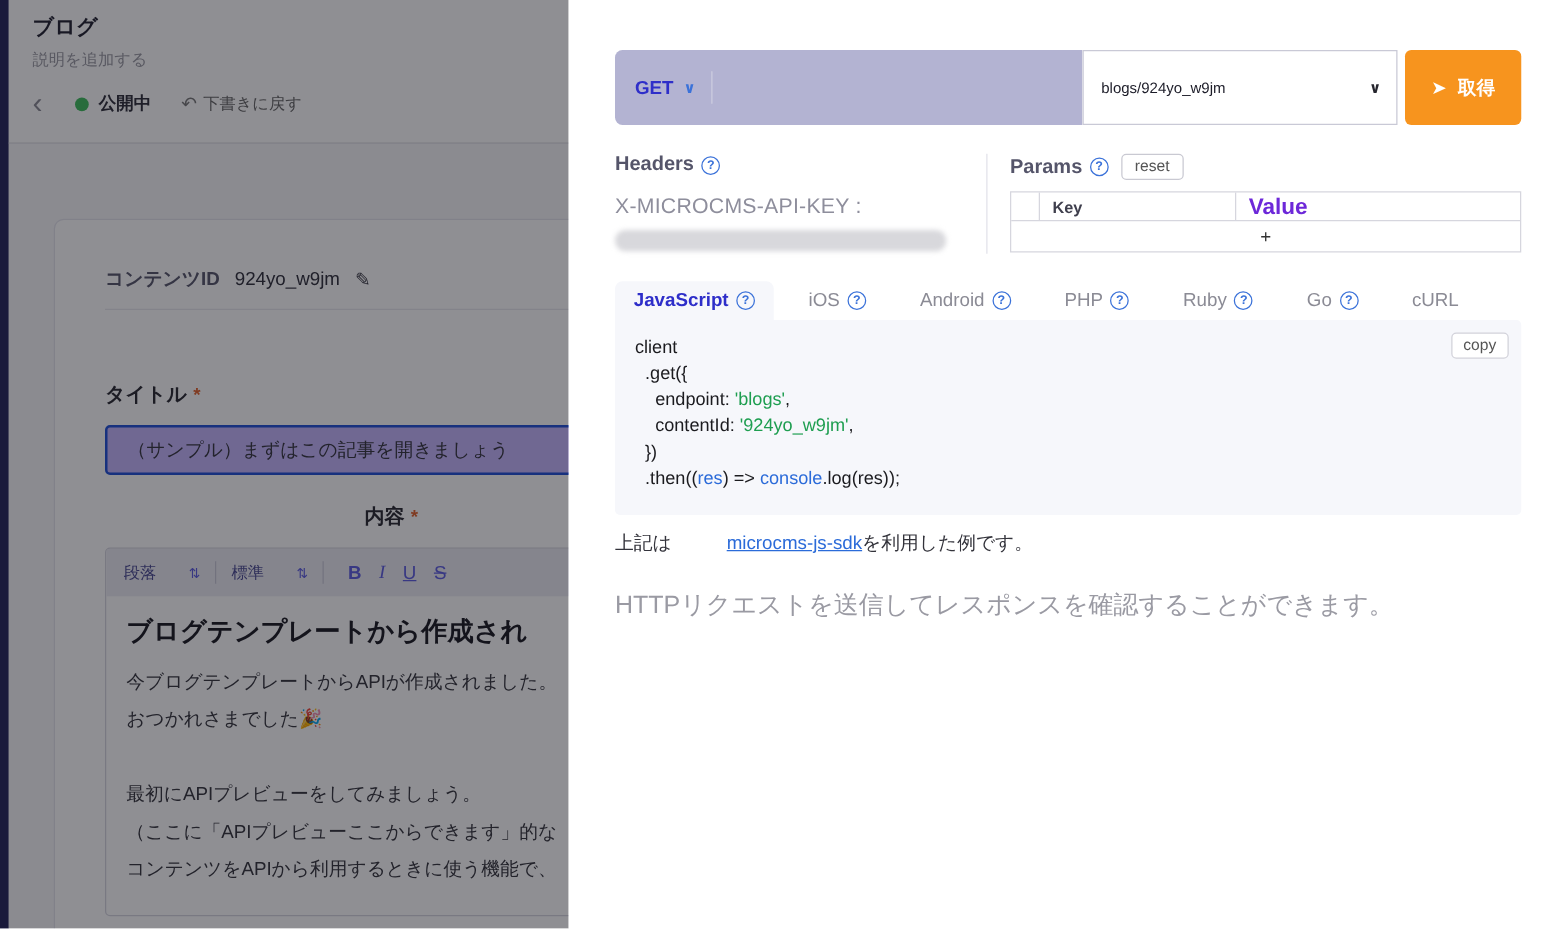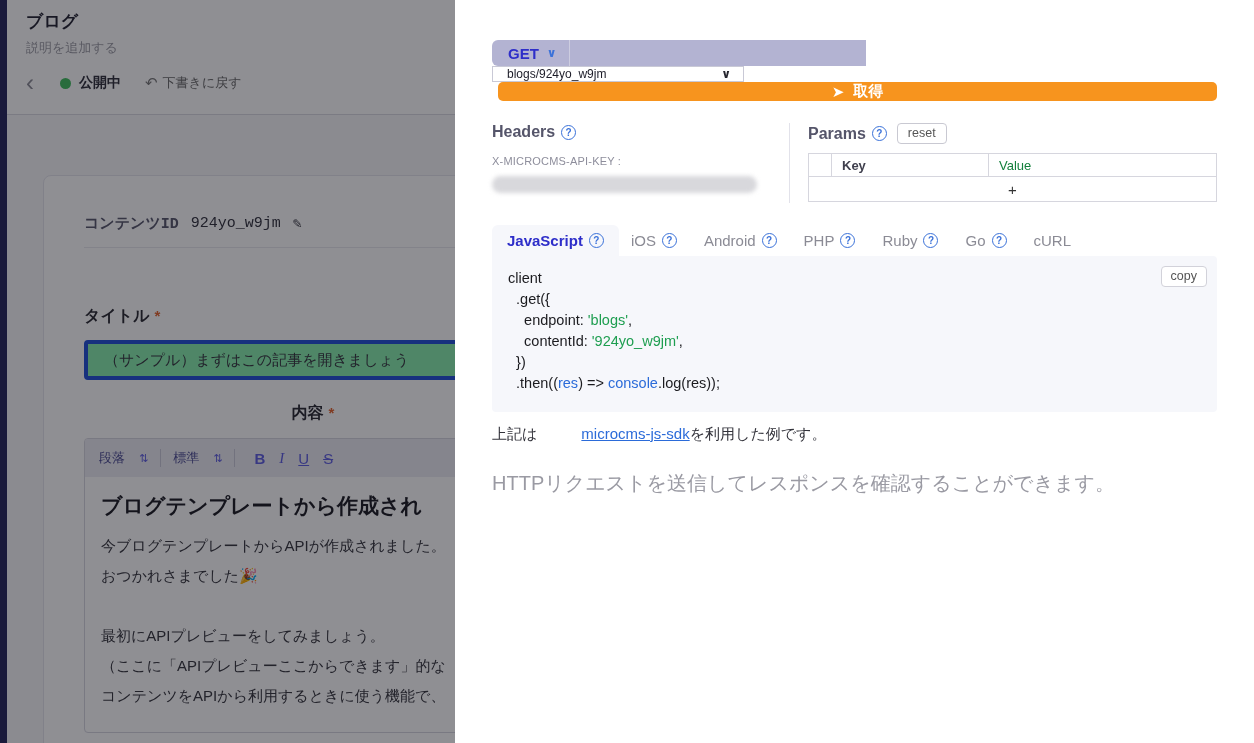--- a/index.html
+++ b/index.html
@@ -16,49 +16,49 @@
   .api-title { font-size:17px; font-weight:bold; color:#1f1f2e; }
   .api-subtitle { margin-top:6px; font-size:13px; color:#9a9aa3; }
   .status-row { margin-top:17px; display:flex; align-items:center; }
   .back-ic { font-size:24px; line-height:18px; color:#8a8a94; margin-right:26px; cursor:pointer; }
   .status { display:flex; align-items:center; gap:8px; font-size:14px; color:#2c2c38; font-weight:bold; }
   .dot { width:11px; height:11px; border-radius:50%; background:var(--status-green,#3DBE5B); }
   .revert { display:flex; align-items:center; gap:5px; margin-left:24px; font-size:13px; color:#666; }
   .undo-ic { font-size:15px; color:#777; }
   .editor-body { background:#f7f7fa; height:628px; padding:60px 0 0 36px; }
   .content-card { background:#fff; border:1px solid #e5e5ed; border-radius:8px; width:540px; height:620px; padding:38px 40px; }
-  .id-row { display:flex; align-items:center; gap:12px;font-family:Liberation Mono, monospace; }
+  .id-row { display:flex; align-items:center; gap:12px; }
   .id-label { font-size:15px; font-weight:bold; color:#55556a; }
   .id-value { font-size:15px; color:#2e2e3a; }
   .pencil-ic { font-size:15px; color:#3c3c46; cursor:pointer; }
   .card-divider { margin-top:14px; border-bottom:1px solid #e8e8ef; }
   .field-label { margin-top:58px; font-size:16px; font-weight:bold; color:#26262f; }
   .field-label .req { color:#e2612b; margin-left:5px; font-size:15px; }
   .field-label.second { margin-top:23px;text-align:center; }
-  .text-input { margin-top:13px; height:40px; border:4px solid #1d4ed8; border-radius:4px; background:#86efac;
+  .text-input { margin-top:13px; height:40px; border:2px solid #1d4ed8; border-radius:4px; background:#c4b5fd;
                 display:flex; align-items:center; padding:11px 16px; font-size:15px; color:#33333d; }
   .rte { margin-top:14px; border:1px solid #d5d5df; border-radius:4px; background:#fff; overflow:hidden; }
   .rte-toolbar { height:38px; background:#ececf4; display:flex; align-items:center; padding:0 14px; }
-  .tb-select { display:flex; align-items:center; gap:14px; font-size:13px; color:#4a4a92; cursor:pointer; }
+  .tb-select { display:flex; align-items:center; gap:26px; font-size:13px; color:#4a4a92; cursor:pointer; }
   .sort-ic { font-size:11px; color:#5b5be0; }
   .tb-sep { width:1px; height:18px; background:#c9c9d8; margin:0 12px; }
   .tb-btn { font-size:15px; color:#5b5be0; margin:0 7px; cursor:pointer; }
   .tb-b { font-weight:bold; }
   .tb-i { font-style:italic; font-family:"Liberation Serif","DejaVu Serif",serif; }
   .tb-u { text-decoration:underline; }
   .tb-s { text-decoration:line-through; }
   .rte-content { padding:14px 16px 20px 16px; min-height:255px; }
   .article-heading { font-size:21px; font-weight:bold; color:#17171f; line-height:30px; margin-bottom:10px; white-space:nowrap; }
   .article-body p { font-size:15px; color:#33333b; line-height:30px; white-space:nowrap; }
   .backdrop { position:absolute; left:0; top:0; width:455px; height:743px; background:rgba(18,18,26,0.47); cursor:pointer; }
 
   
   .panel { position:absolute; left:455px; top:0; width:799px; height:743px; background:#fff; padding:40px 37px 0 37px; }
 
-  .req-bar { display:flex; height:60px;flex-direction:column; }
+  .req-bar { display:flex; height:60px; }
   .method-seg { display:flex; align-items:center; background:var(--bar-lavender,#B3B3D2); border-radius:6px 0 0 6px; width:374px; flex:none; }
   .method-btn { display:flex; align-items:center; gap:8px; padding:0 12px 0 16px; cursor:pointer; }
   .method-label { font-size:15px; font-weight:bold; color:var(--method-blue,#2E2EC9); }
   .method-chevron { font-size:12px; font-weight:bold; color:var(--help-blue,#3B72D9); }
   .bar-sep { width:1px; height:26px; background:#cdcde0; }
   .base-url { padding-left:13px; font-size:13.5px; color:#3f3f55; white-space:nowrap; }
   .endpoint-select { width:252px; flex:none; background:#fff; border:1px solid #c9c9d6; display:flex; align-items:center;
                      justify-content:space-between; padding:0 12px 0 14px; cursor:pointer; }
   .endpoint-value { font-size:12px; color:#1c1c28; }
   .select-chevron { font-size:12px; font-weight:bold; color:#26262e; }
@@ -66,35 +66,35 @@
                align-items:center; justify-content:center; gap:9px; color:#fff; cursor:pointer; }
   .send-ic { font-size:15px; line-height:1; }
   .fetch-label { font-size:15px; font-weight:bold; }
 
   .hp-row { margin-top:23px; display:flex; min-height:80px; }
   .headers-col { width:297px; flex:none; }
   .section-head { display:flex; align-items:center; }
   .section-title { font-size:16px; font-weight:bold; color:#55556a; }
   .help { width:15px; height:15px; border:1.4px solid var(--help-blue,#3B72D9); border-radius:50%; color:var(--help-blue,#3B72D9);
           font-size:10px; font-weight:bold; display:inline-flex; align-items:center; justify-content:center; margin-left:6px; flex:none; cursor:pointer; }
-  .apikey-label { margin-top:14px; font-size:11px; color:#8e8e9c; letter-spacing:.2px; }
+  .apikey-label { margin-top:14px; font-size:17px; color:#8e8e9c; letter-spacing:.2px; }
   .apikey-blur { margin-top:9px; width:265px; height:17px; border-radius:9px; background:#d8d8dc; filter:blur(2.2px); }
   .v-divider { width:1px; background:#e2e2ea; }
   .params-col { flex:1; padding-left:18px; }
   .reset-btn { margin-left:10px; font-size:12.5px; color:#555; border:1px solid #c9c9d2; border-radius:4px; background:#fff;
                padding:2px 10px 3px; cursor:pointer; }
   .params-table { margin-top:9px; border:1px solid #d6d6de; }
   .pt-header { display:flex; border-bottom:1px solid #d6d6de; height:23px; align-items:center; }
   .pt-c0 { width:23px; height:100%; border-right:1px solid #d6d6de; }
   .pt-key { width:157px; height:100%; border-right:1px solid #d6d6de; display:flex; align-items:center; padding-left:10px;
             font-size:13px; font-weight:bold; color:#3f3f4d; }
-  .pt-value { flex:1; height:100%; display:flex; align-items:center; padding-left:10px; font-size:13px; font-weight:normal; color:#15803d; }
+  .pt-value { flex:1; height:100%; display:flex; align-items:center; padding-left:10px; font-size:18px; font-weight:bold; color:#6d28d9; }
   .pt-add { height:24px; display:flex; align-items:center; justify-content:center; font-size:15px; color:#333; cursor:pointer; }
 
-  .tabs-row { margin-top:22px; display:flex; align-items:flex-end; }
+  .tabs-row { margin-top:22px; display:flex; align-items:flex-end;gap:16px; }
   .tab { display:flex; align-items:center; padding:7px 0; margin-right:27px; cursor:pointer; }
   .tab .tab-label { font-size:15px; color:#8b8b95; }
   .tab.active { background:var(--code-bg,#F6F7FB); border-radius:6px 6px 0 0; padding:7px 15px; margin-right:12px; }
   .tab.active .tab-label { color:var(--method-blue,#2E2EC9); font-weight:bold; }
 
   .code-block { position:relative; background:var(--code-bg,#F6F7FB); border-radius:0 4px 4px 4px; padding:12px 14px 18px 16px; min-height:145px; }
   .code-line { font-size:14.5px; line-height:21px; color:#1b1b1f; white-space:pre; }
   .code-line .str { color:var(--string-green,#1E9E50); }
   .code-line .idn { color:var(--link-blue,#2B6BD9); }
   .copy-btn { position:absolute; top:10px; right:10px; background:#fff; border:1px solid #d2d2da; border-radius:4px;

